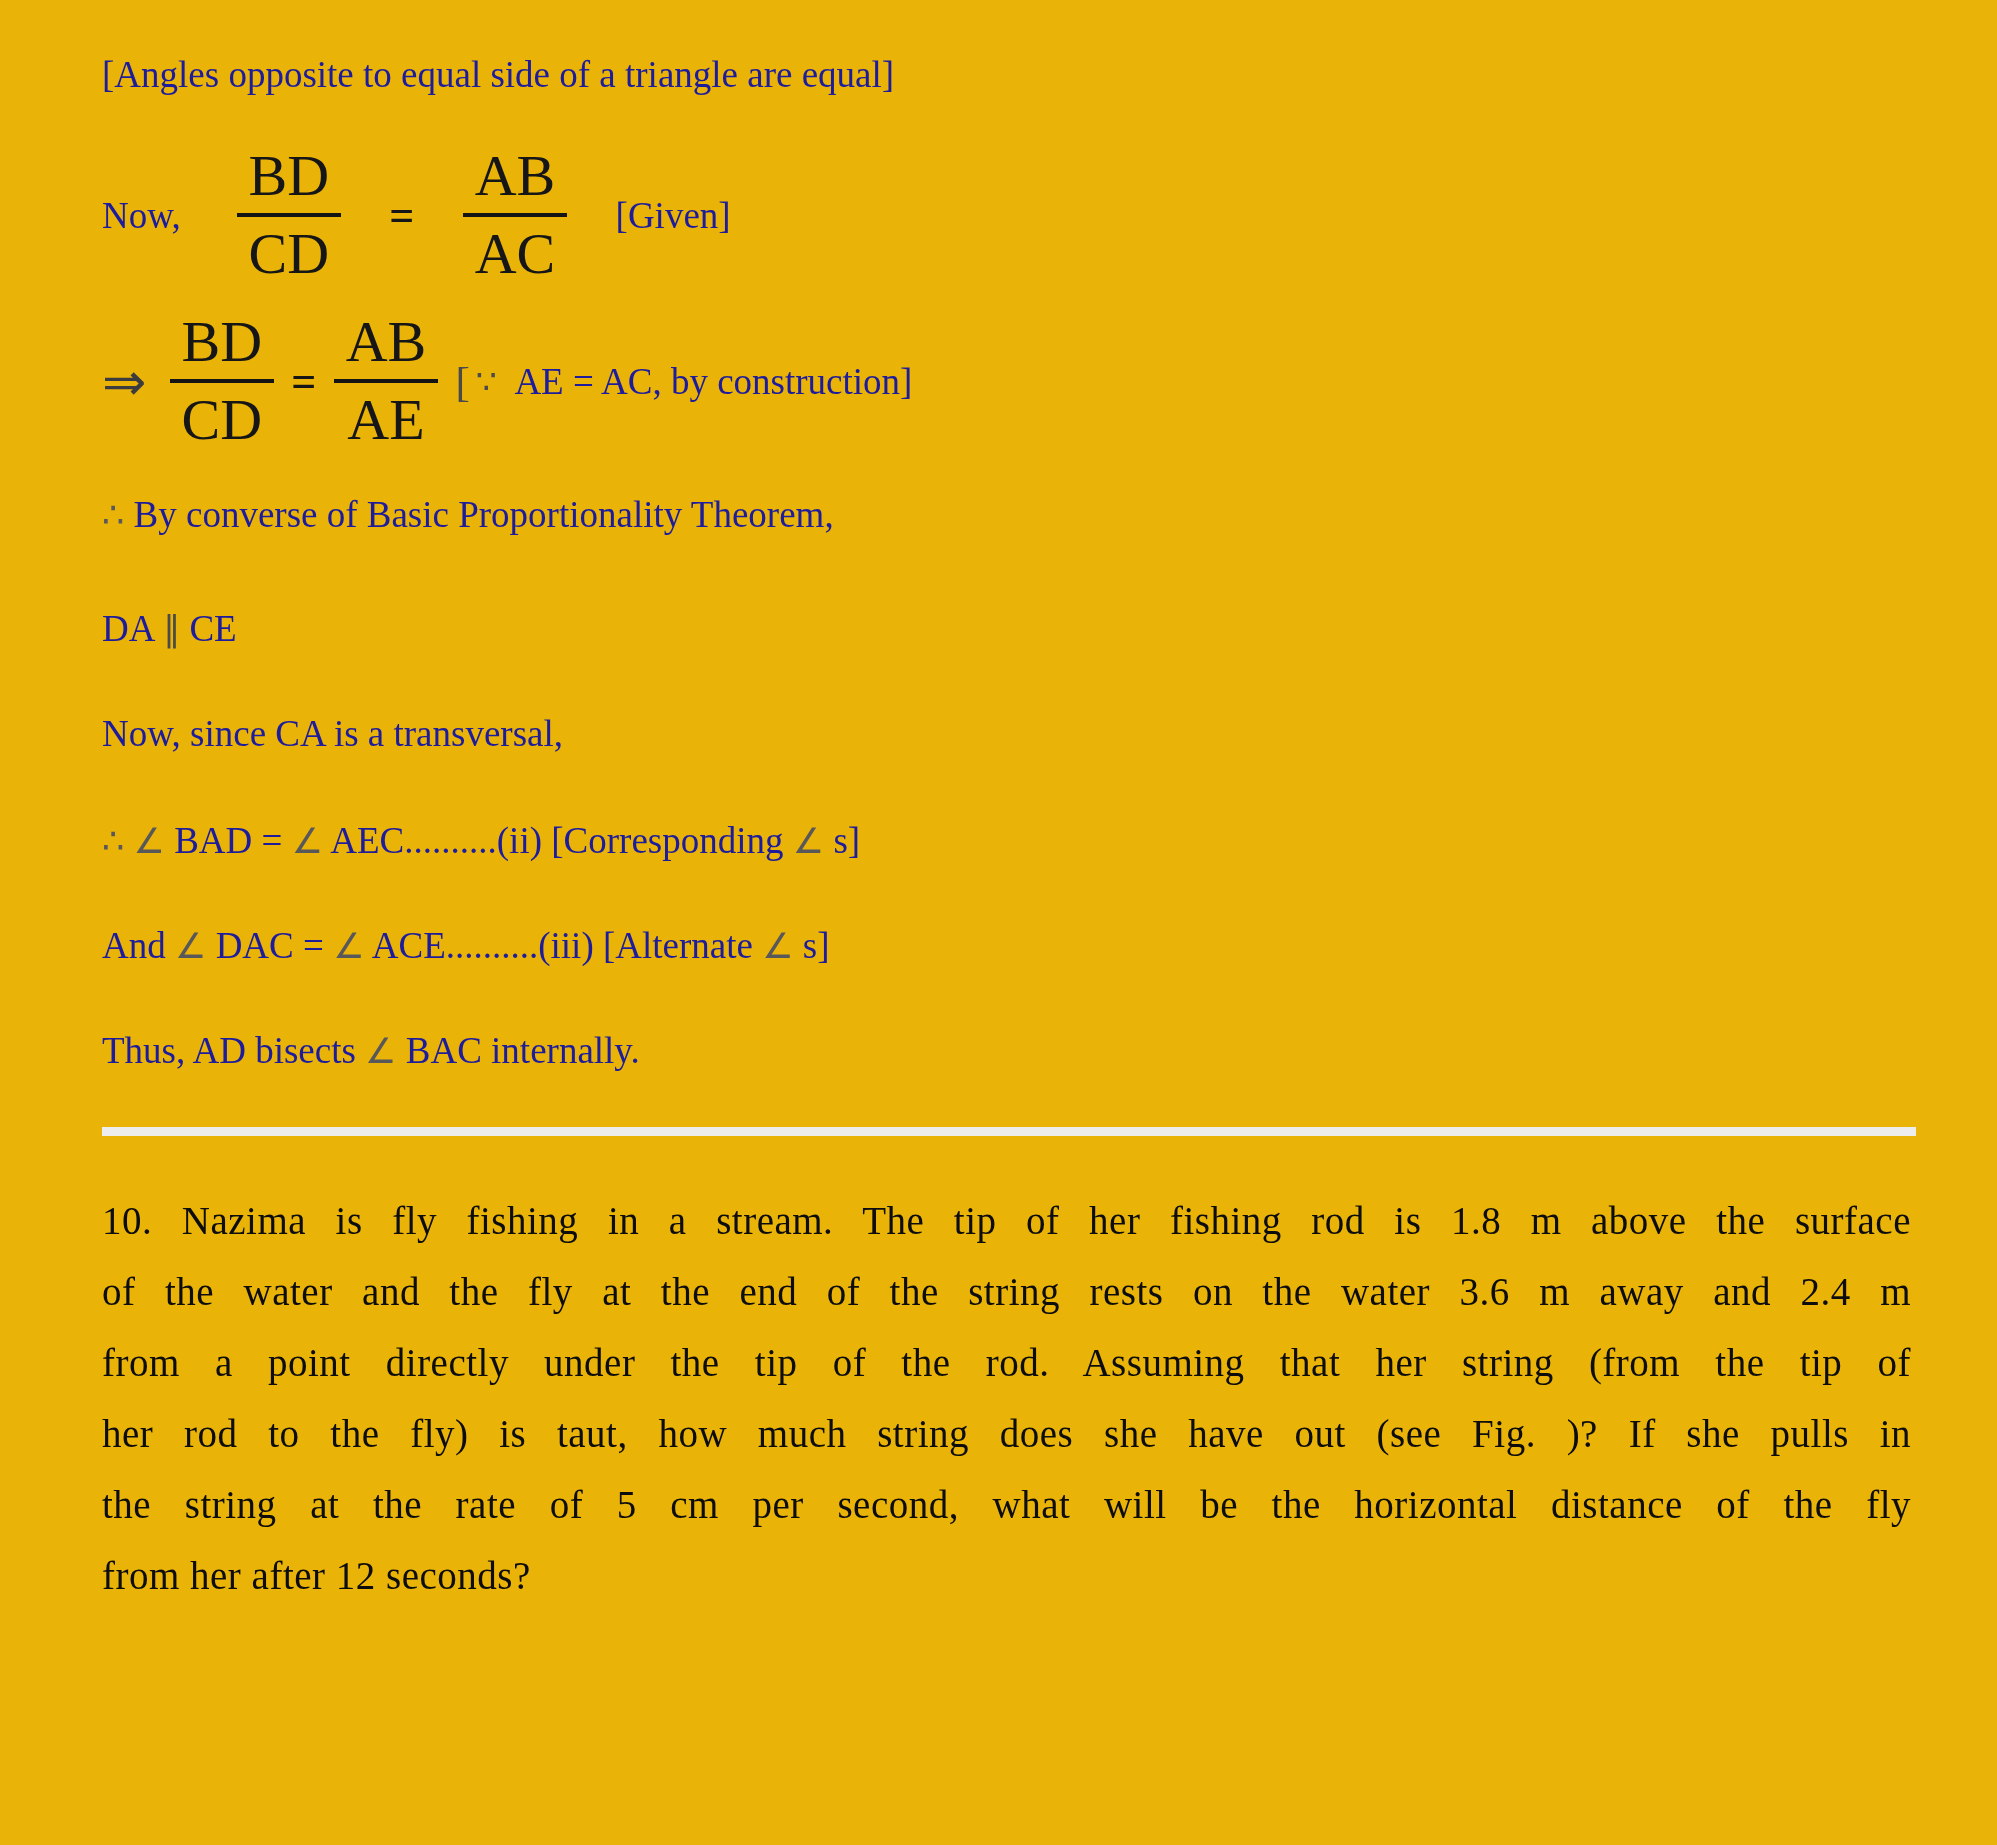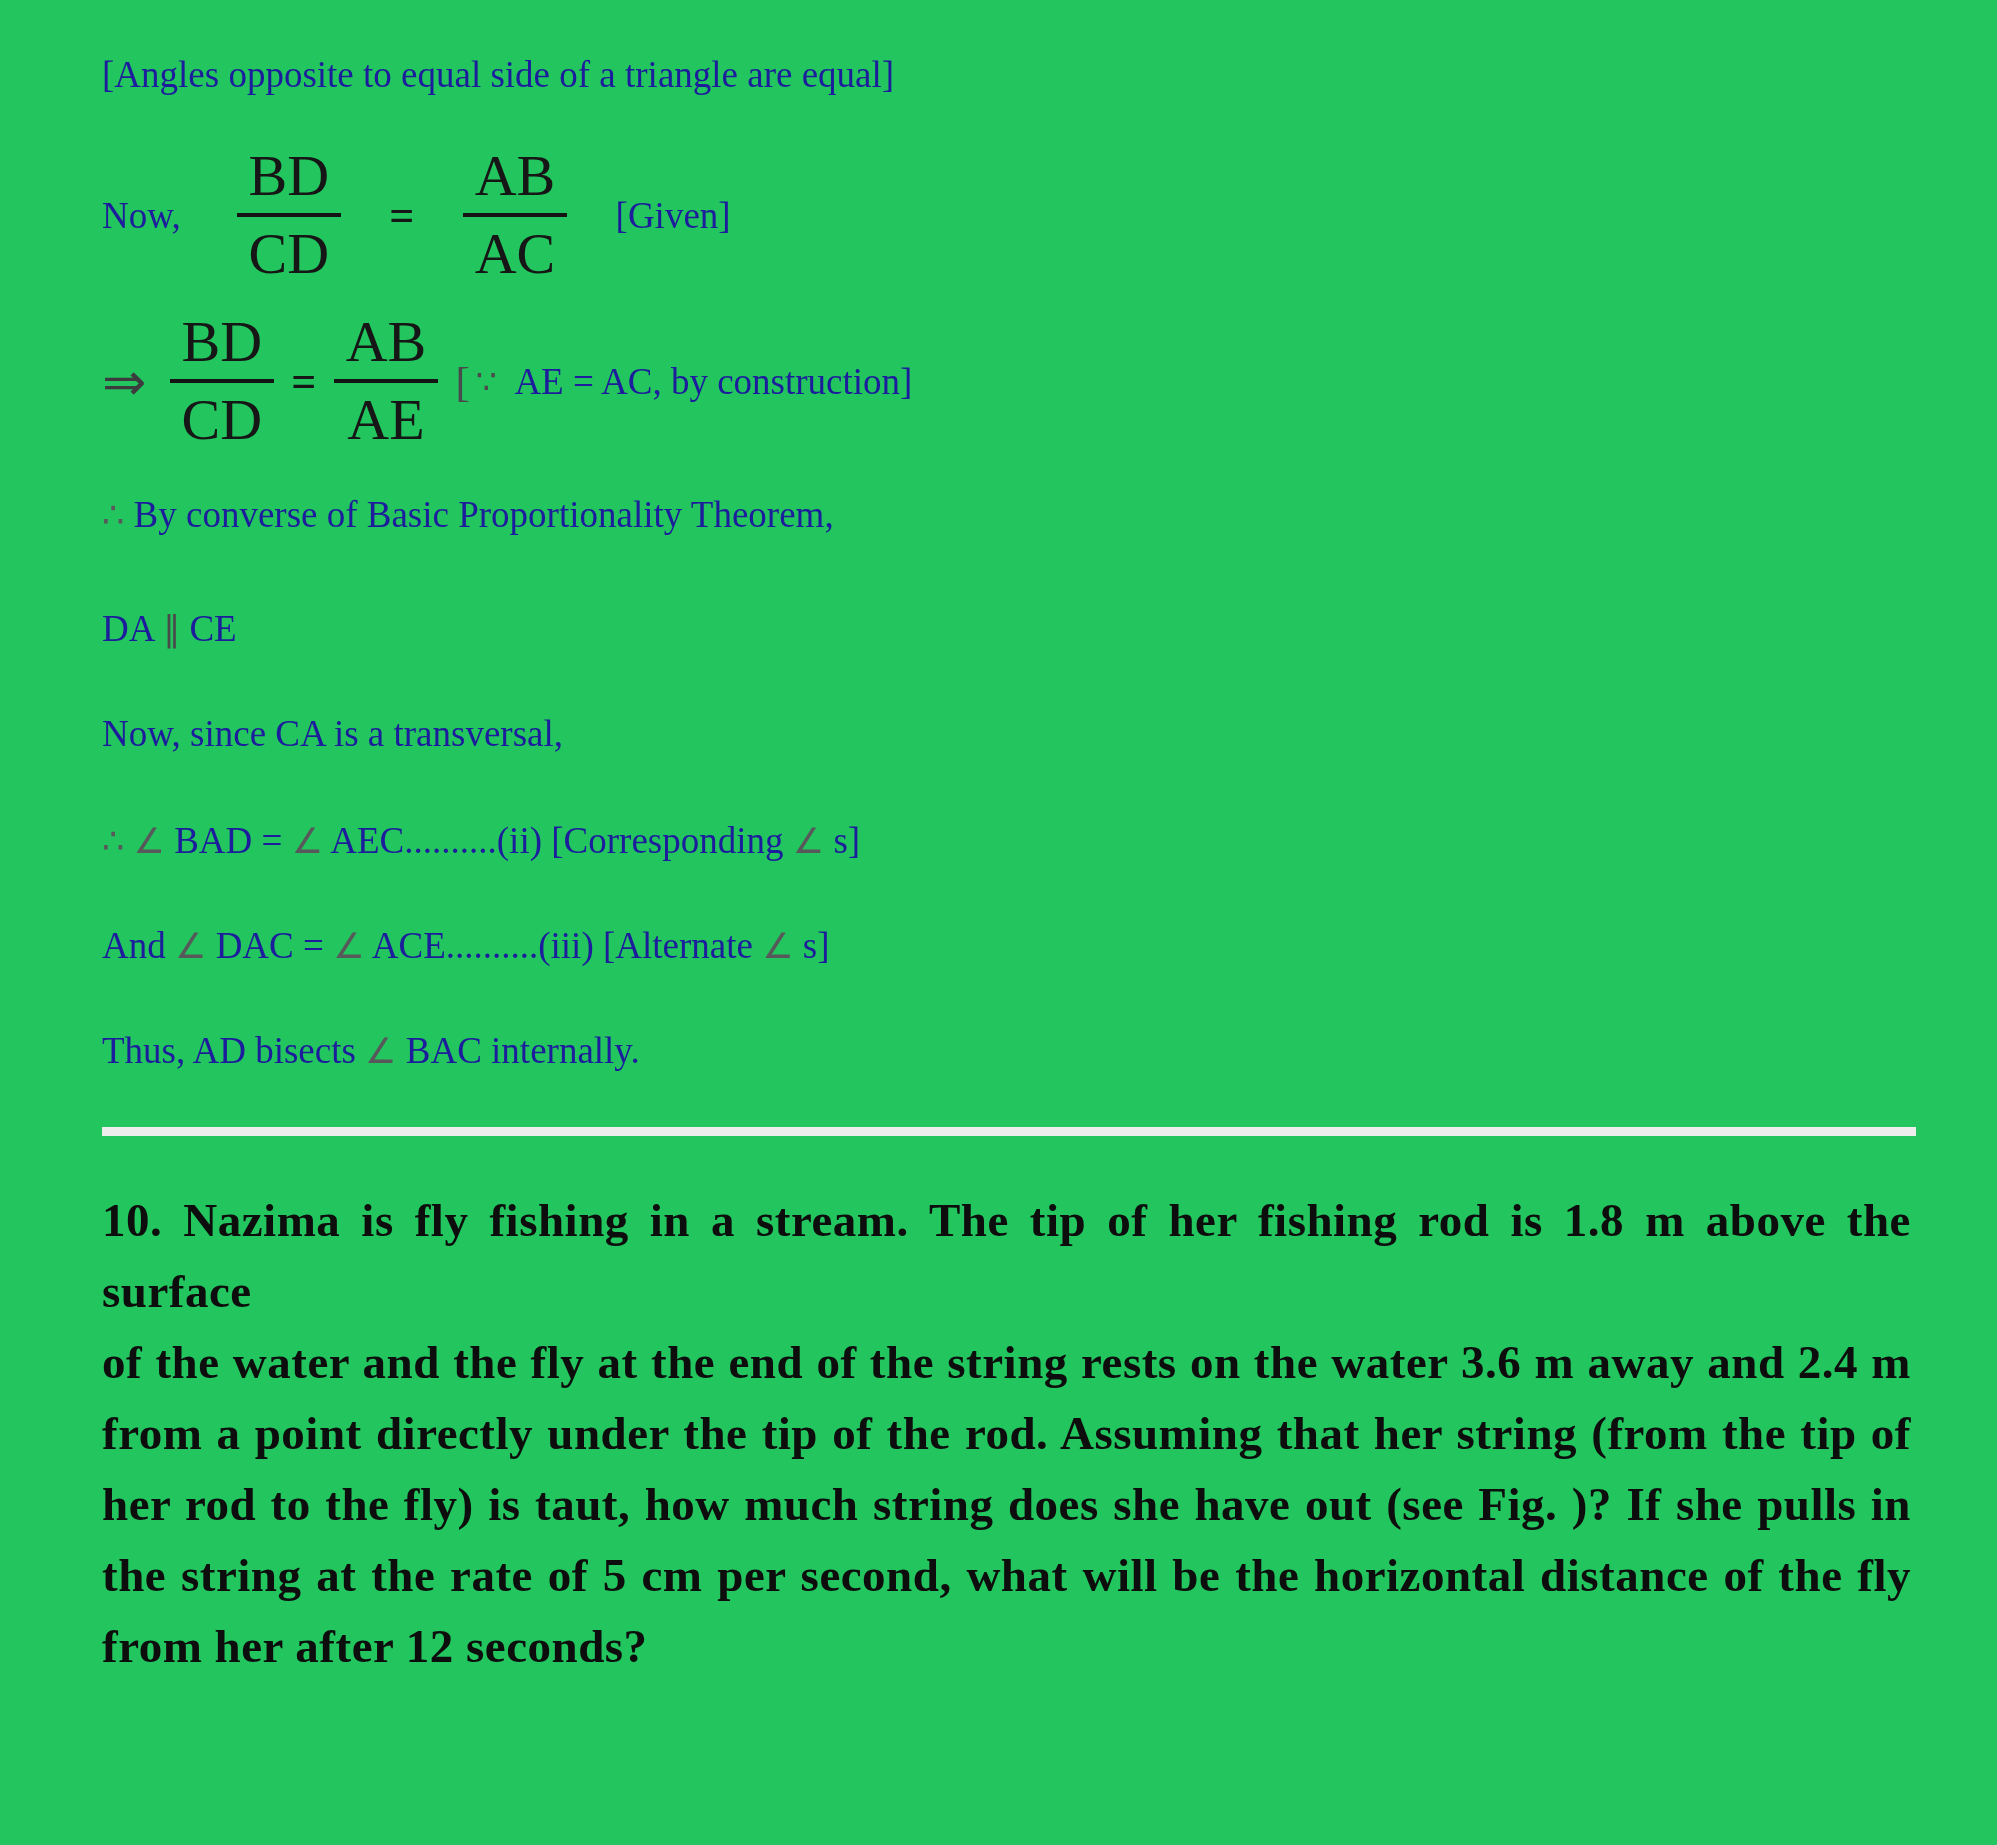--- a/index.html
+++ b/index.html
@@ -1,21 +1,21 @@
 <!DOCTYPE html>
 <html><head>
 <meta charset="utf-8">
 <style>
   html, body { margin: 0; padding: 0; background: #ffffff; }
   .page {
     position: relative;
     width: 1997px;
     height: 1845px;
     box-sizing: border-box;
-    background: #22c55e;
+    background: #eab308;
     padding: 52px 86px 0 102px;
     overflow: hidden;
     font-family: "Liberation Serif", serif;
   }
   .blue { color: #1c1c9c; }
   .pline {
     font-size: 37px;
     line-height: 45px;
     color: #1c1c9c;
     white-space: nowrap;
@@ -63,22 +63,22 @@
     font-weight: bold;
   }
   .hrule {
     height: 8.8px;
     background: #ededed;
     margin-top: 53px;
     margin-right: -4.9px;
   }
   .question {
     margin-top: 49px;
-    font-size: 47px;
-    font-weight: bold;
+    font-size: 39px;
+    font-weight: normal;
     color: #0d0d0d;
     line-height: 71px;
     letter-spacing: 0.5px;
   }
   .qline { text-align: justify; text-align-last: justify; }
   .qline.last { text-align: justify; text-align-last: left; }
 
   
   .mt-eq1   { margin-top: 47px; gap: 31px; }
   .mt-eq2   { margin-top: 23.4px; }

